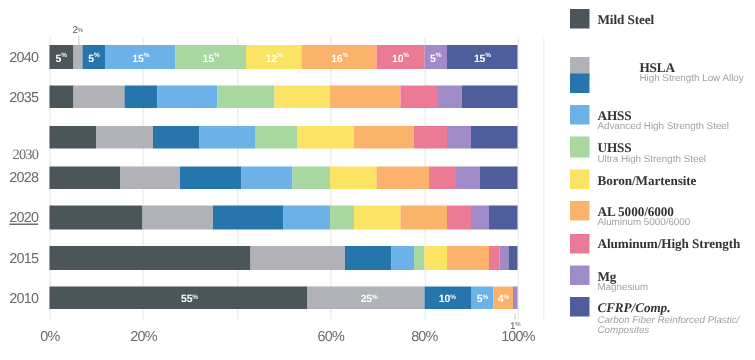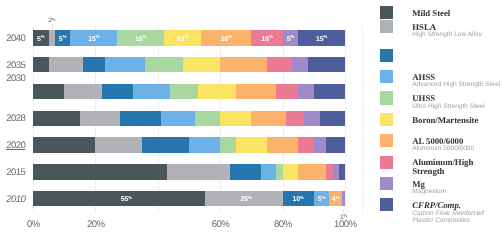--- a/index.html
+++ b/index.html
@@ -17,21 +17,21 @@
   .xlabel{position:absolute;font-size:9.6px;color:#6a6a6c;text-align:center;transform:translateX(-50%);letter-spacing:-0.55px;padding-left:0.55px;}
   .callout{position:absolute;font-size:6.6px;color:#58585a;transform:translateX(-50%);white-space:nowrap;line-height:6.6px;letter-spacing:-0.3px;}
   .callout sup{font-size:4.2px;line-height:0;position:relative;top:-1.6px;vertical-align:baseline;}
   .leader{position:absolute;width:1px;background:#dcdcdc;}
 
   
   #divider{position:absolute;left:362px;top:24.5px;width:1px;height:188px;background:#f3f3f4;}
   #legend{position:absolute;left:379.7px;top:6.1px;width:124px;}
   .lrow{position:absolute;left:0;display:flex;align-items:flex-start;}
   .sw{width:13.1px;height:13.1px;flex:0 0 13.1px;margin-right:5.5px;}
-  .ltxt{padding-top:2.7px;margin-left:14px;}
+  .ltxt{padding-top:2.7px;}
   .lname{font-family:"Liberation Serif",serif;font-weight:bold;font-size:8.8px;color:#333335;line-height:8.6px;letter-spacing:-0.05px;}
   .lsub{font-size:6.55px;color:#a2a2a4;line-height:7.4px;margin-top:0px;letter-spacing:0px;}
 </style>
 </head>
 <body>
 
 <div id="root">
   <div id="plot">
       <div class="gridline" style="left: 33px;"></div>
       <div class="gridline" style="left: 95.4px;"></div>
@@ -76,21 +76,21 @@
         <div class="seg" style="left: 48.6px; width: 34.32px; height: 15.4px; background: rgb(176, 178, 183);"></div>
         <div class="seg" style="left: 82.92px; width: 21.84px; height: 15.4px; background: rgb(38, 118, 173);"></div>
         <div class="seg" style="left: 104.76px; width: 40.56px; height: 15.4px; background: rgb(108, 177, 232);"></div>
         <div class="seg" style="left: 145.32px; width: 37.44px; height: 15.4px; background: rgb(168, 216, 160);"></div>
         <div class="seg" style="left: 182.76px; width: 37.44px; height: 15.4px; background: rgb(251, 227, 100);"></div>
         <div class="seg" style="left: 220.2px; width: 46.8px; height: 15.4px; background: rgb(251, 179, 108);"></div>
         <div class="seg" style="left: 267px; width: 24.96px; height: 15.4px; background: rgb(235, 123, 148);"></div>
         <div class="seg" style="left: 291.96px; width: 15.6px; height: 15.4px; background: rgb(161, 138, 200);"></div>
         <div class="seg" style="left: 307.56px; width: 37.44px; height: 15.4px; background: rgb(78, 93, 156);"></div>
       </div>
-      <div class="ylabel" style="left: 0px; top: 73px;">2030</div>
+      <div class="ylabel" style="left: 0px; top: 98px; font-family: Liberation Serif, serif;">2030</div>
       <div class="barrow" style="top: 83.86px; left: 0px; right: 0px; height: 15.4px;">
         <div class="seg" style="left: 33px; width: 31.2px; height: 15.4px; background: rgb(74, 86, 90);"></div>
         <div class="seg" style="left: 64.2px; width: 37.44px; height: 15.4px; background: rgb(176, 178, 183);"></div>
         <div class="seg" style="left: 101.64px; width: 31.2px; height: 15.4px; background: rgb(38, 118, 173);"></div>
         <div class="seg" style="left: 132.84px; width: 37.44px; height: 15.4px; background: rgb(108, 177, 232);"></div>
         <div class="seg" style="left: 170.28px; width: 28.08px; height: 15.4px; background: rgb(168, 216, 160);"></div>
         <div class="seg" style="left: 198.36px; width: 37.44px; height: 15.4px; background: rgb(251, 227, 100);"></div>
         <div class="seg" style="left: 235.8px; width: 40.56px; height: 15.4px; background: rgb(251, 179, 108);"></div>
         <div class="seg" style="left: 276.36px; width: 21.84px; height: 15.4px; background: rgb(235, 123, 148);"></div>
         <div class="seg" style="left: 298.2px; width: 15.6px; height: 15.4px; background: rgb(161, 138, 200);"></div>
@@ -128,21 +128,21 @@
         <div class="seg" style="left: 167.16px; width: 62.4px; height: 15.4px; background: rgb(176, 178, 183);"></div>
         <div class="seg" style="left: 229.56px; width: 31.2px; height: 15.4px; background: rgb(38, 118, 173);"></div>
         <div class="seg" style="left: 260.76px; width: 15.6px; height: 15.4px; background: rgb(108, 177, 232);"></div>
         <div class="seg" style="left: 276.36px; width: 6.24px; height: 15.4px; background: rgb(168, 216, 160);"></div>
         <div class="seg" style="left: 282.6px; width: 15.6px; height: 15.4px; background: rgb(251, 227, 100);"></div>
         <div class="seg" style="left: 298.2px; width: 28.08px; height: 15.4px; background: rgb(251, 179, 108);"></div>
         <div class="seg" style="left: 326.28px; width: 6.24px; height: 15.4px; background: rgb(235, 123, 148);"></div>
         <div class="seg" style="left: 332.52px; width: 6.24px; height: 15.4px; background: rgb(161, 138, 200);"></div>
         <div class="seg" style="left: 338.76px; width: 6.24px; height: 15.4px; background: rgb(78, 93, 156);"></div>
       </div>
-      <div class="ylabel" style="left: 0px; top: 193.68px; font-style: italic;">2010</div>
+      <div class="ylabel" style="left: 0px; top: 193.68px;">2010</div>
       <div class="barrow" style="top: 190.98px; left: 0px; right: 0px; height: 15.4px;">
         <div class="seg" style="left: 33px; width: 171.6px; height: 15.4px; background: rgb(74, 86, 90);">
           <span class="seglabel" style="left: 7.5px;">55<sup>%</sup></span>
         </div>
         <div class="seg" style="left: 204.6px; width: 78px; height: 15.4px; background: rgb(176, 178, 183);">
           <span class="seglabel" style="left: 2.5px;">25<sup>%</sup></span>
         </div>
         <div class="seg" style="left: 282.6px; width: 31.2px; height: 15.4px; background: rgb(38, 118, 173);">
           <span class="seglabel">10<sup>%</sup></span>
         </div>
@@ -166,21 +166,21 @@
       <div class="leader" style="left: 343.44px; top: 208.6px; height: 4.2px;"></div>
     </div>
   <div id="divider"></div>
   <div id="legend">
       <div class="lrow" style="top: 0px;">
         <div class="sw" style="background: rgb(74, 86, 90);"></div>
         <div class="ltxt">
           <div class="lname">Mild Steel</div>
         </div>
       </div>
-      <div class="lrow" style="top: 14px;">
+      <div class="lrow" style="top: 32px; gap: 28px;">
         <div class="sw" style="background: rgb(176, 178, 183);"></div>
         <div class="ltxt">
           <div class="lname">HSLA</div>
           <div class="lsub">High Strength Low Alloy</div>
         </div>
       </div>
       <div class="lrow" style="top: 42.7px;">
         <div class="sw" style="background: rgb(38, 118, 173);"></div>
       </div>
       <div class="lrow" style="top: 64.05px;">

